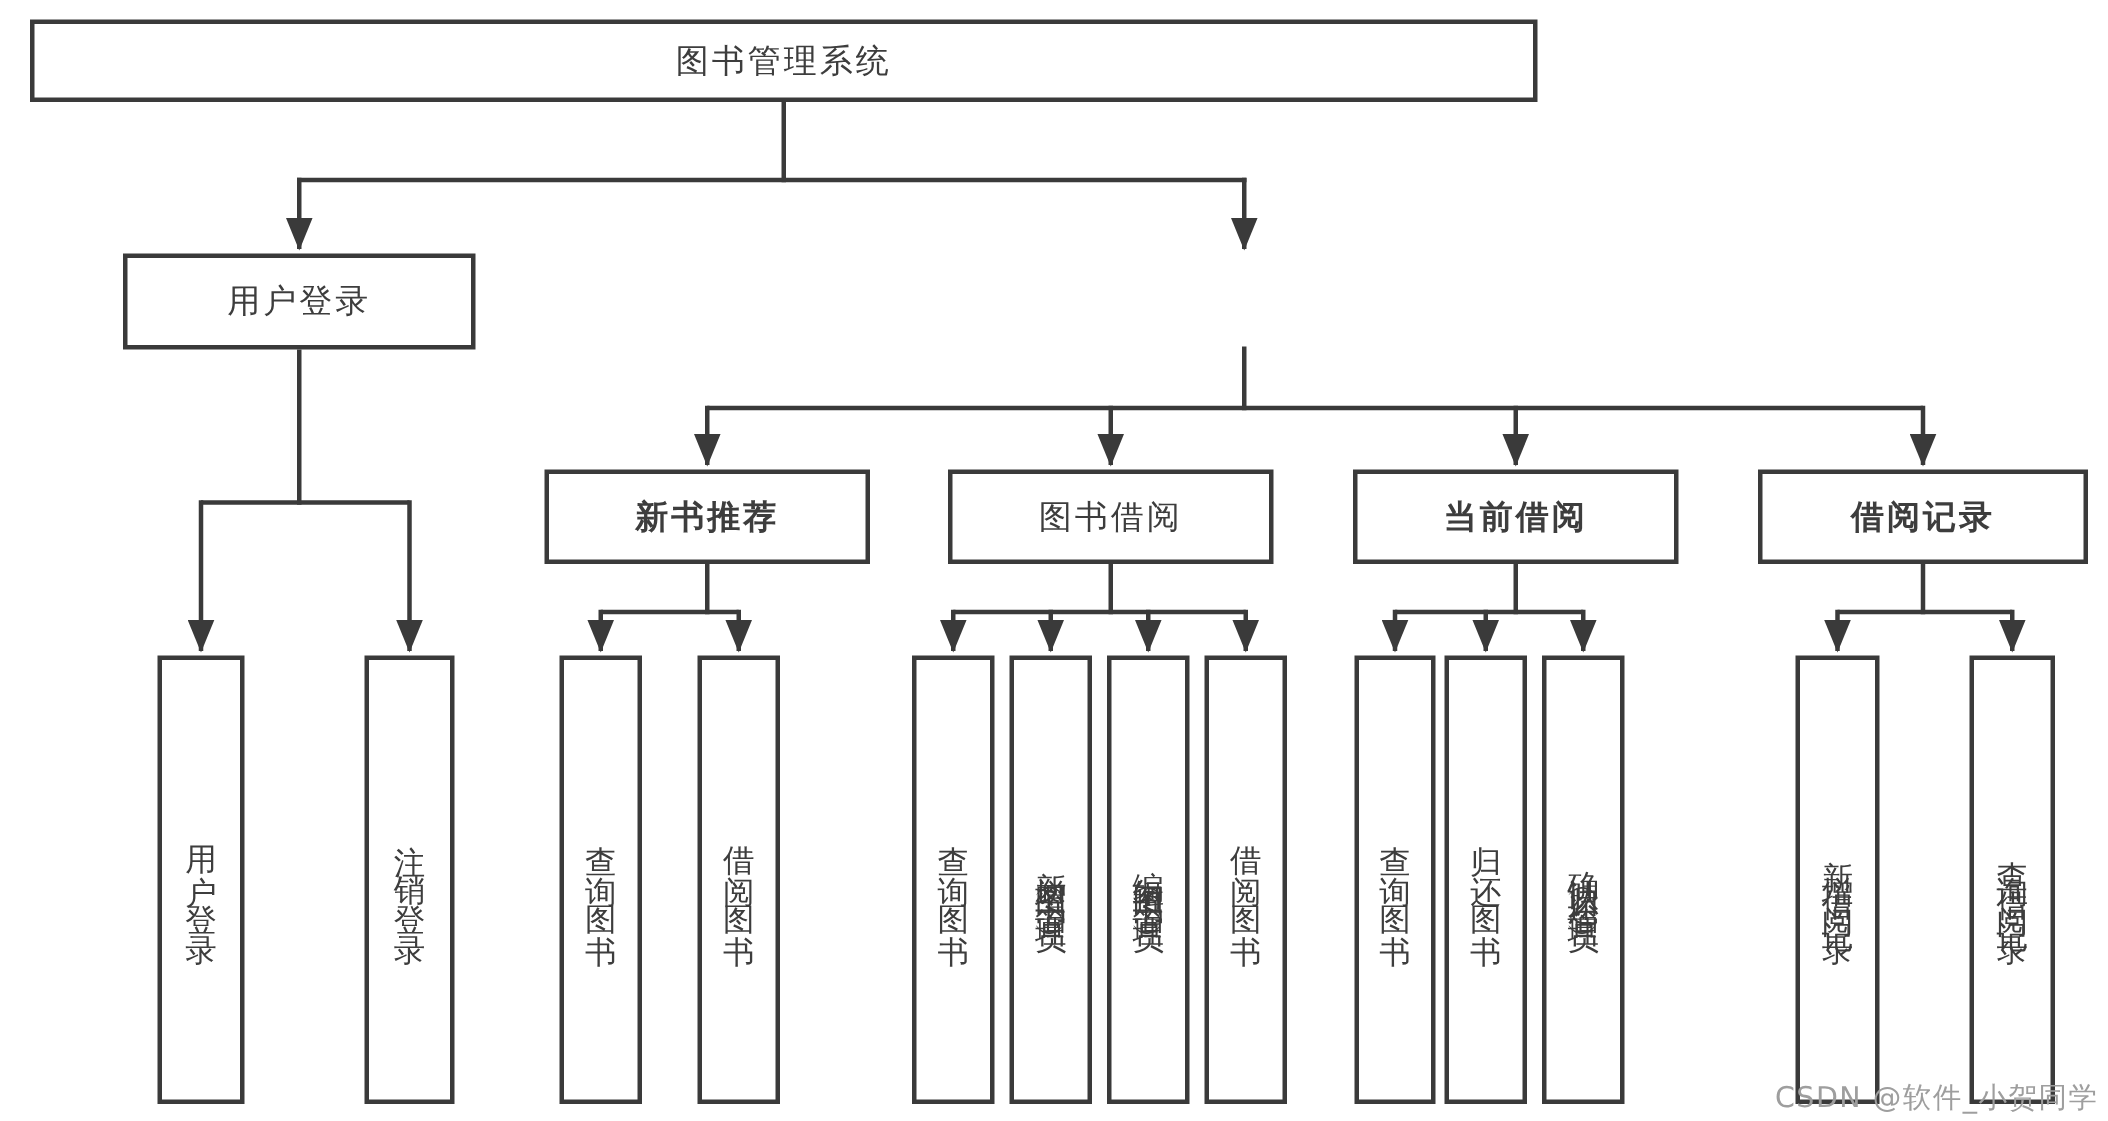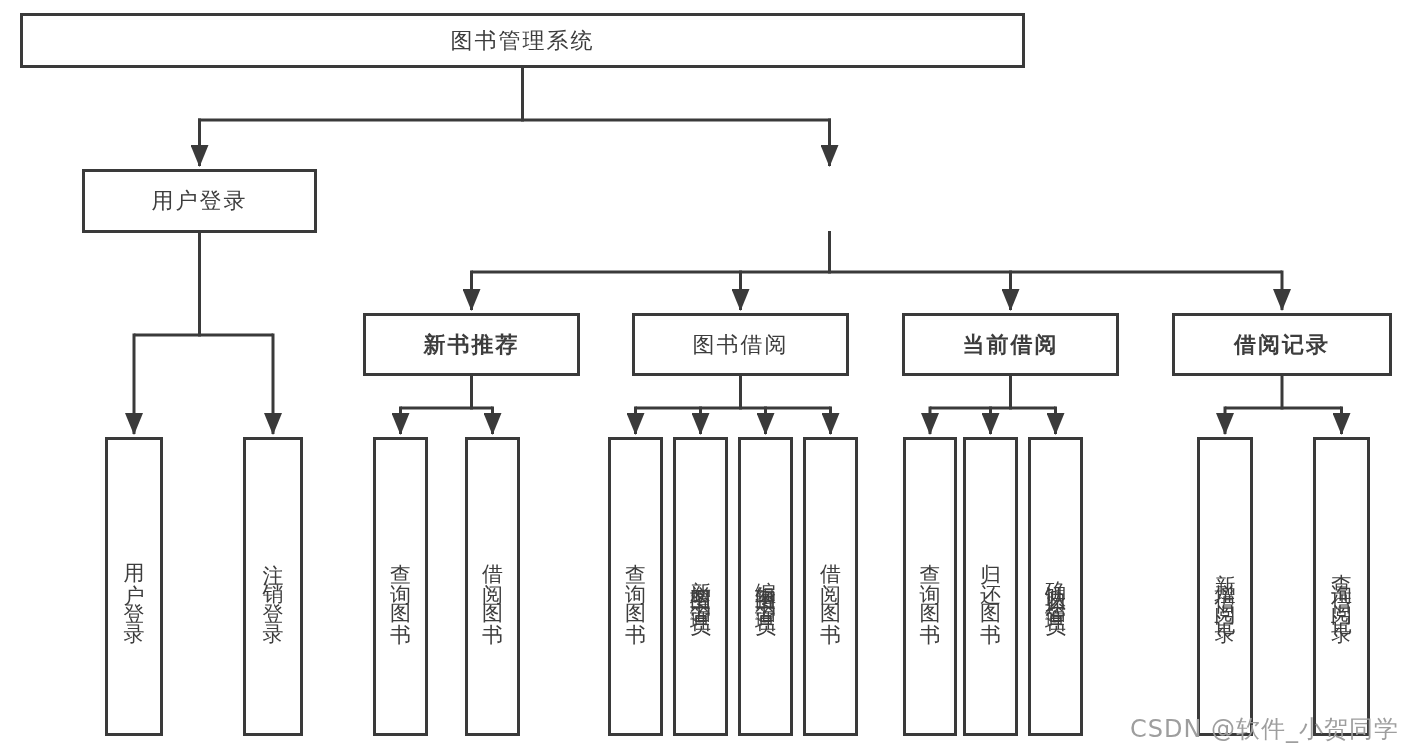--- a/index.html
+++ b/index.html
@@ -38,21 +38,21 @@
   }
   .vs4 { letter-spacing: 20px; }
   .vs6 { letter-spacing: 10px; }
   .vs8 { letter-spacing: 5px; }
   #watermark {
     position: absolute;
     right: 6px;
     bottom: 2px;
     z-index: 5;
     color: #9e9e9e;
-    font-size: 24px;
+    font-size: 19px;
     letter-spacing: 1px;
     white-space: nowrap;
   }
 </style>
 </head>
 <body>
 
 <div id="canvas">
 
   <svg id="wires" width="1405" height="747" viewBox="0 0 1405 747">

